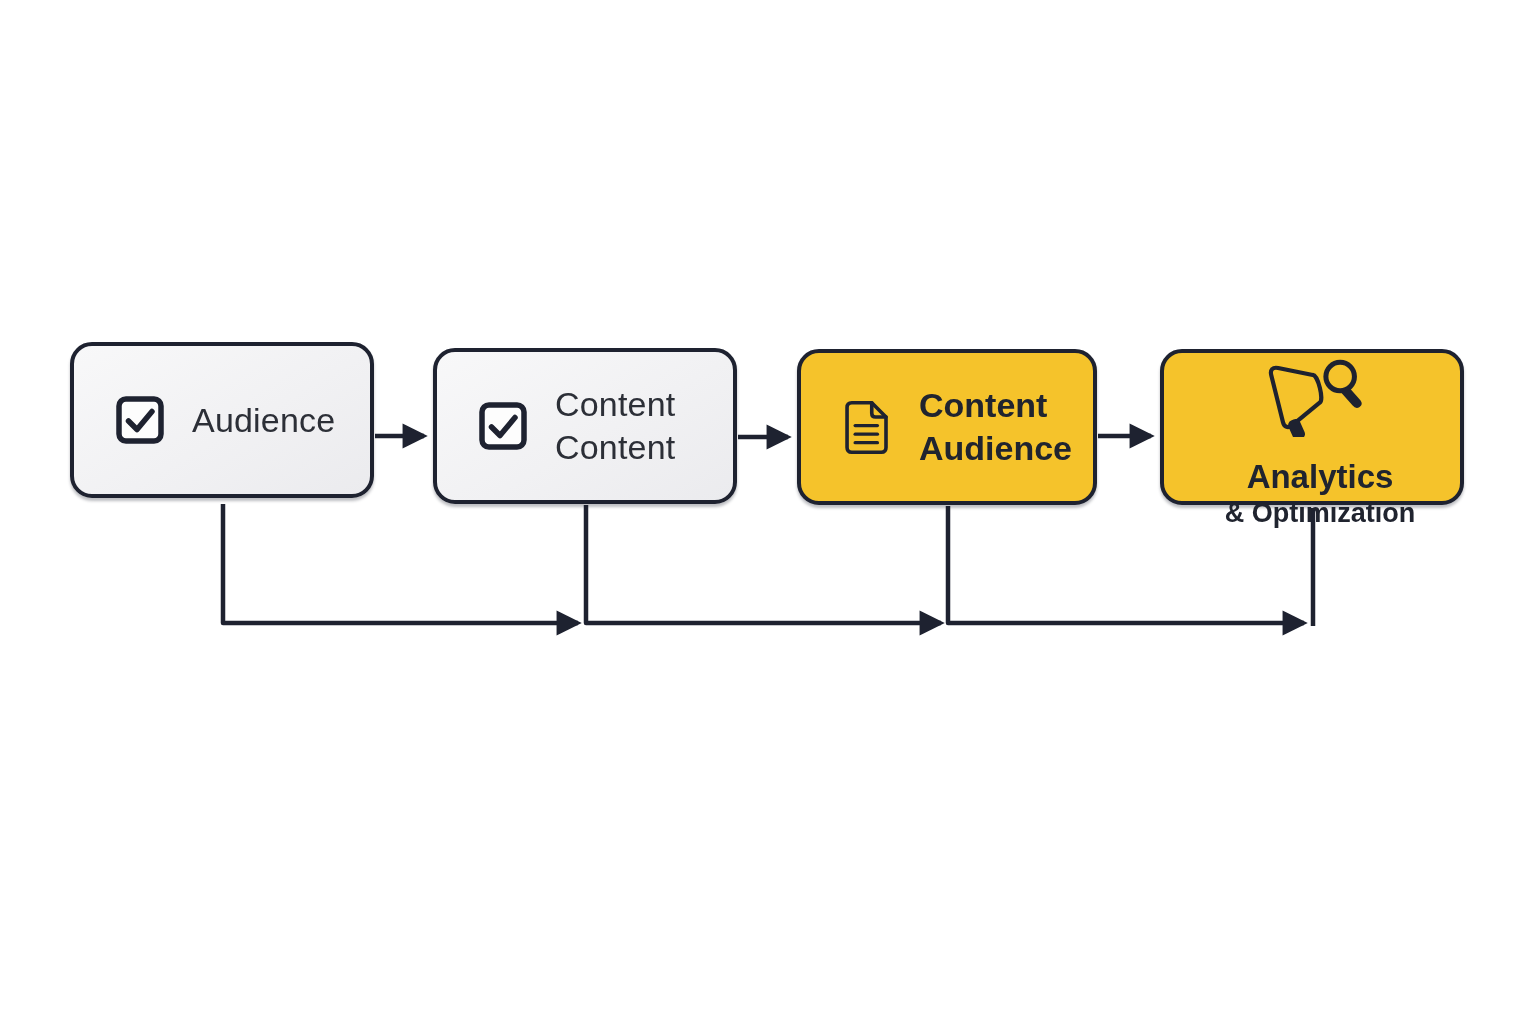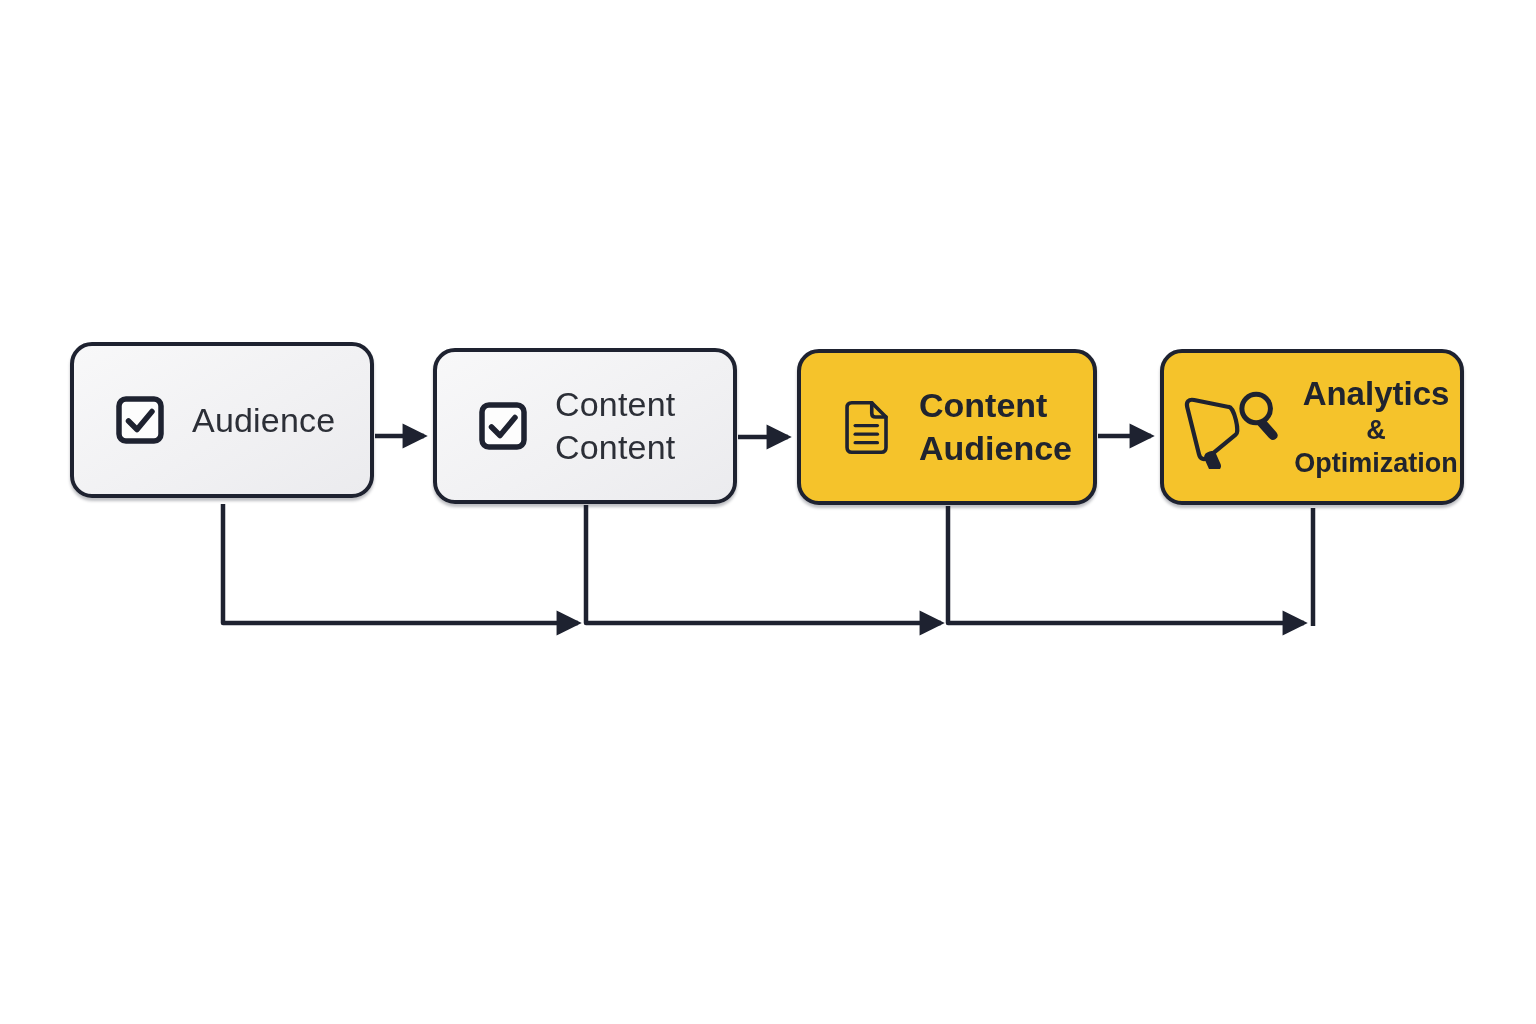--- a/index.html
+++ b/index.html
@@ -50,21 +50,21 @@
     stroke:var(--outline-dark,#1E2230);
     stroke-linecap:round;
     stroke-linejoin:round;
   }
   .ic-fill{fill:var(--outline-dark,#1E2230);stroke:none;}
   .checkbox-face{fill:#fdfdfd;}
 
   .label{display:flex;flex-direction:column;justify-content:center;}
   .node.light .label{color:var(--text-dark,#2C2F37);font-size:34px;line-height:43px;font-weight:400;letter-spacing:.2px;}
   .node.yellow .label{color:#20242F;font-size:34px;line-height:43px;font-weight:700;}
-  .node.analytics{padding-left:16px;gap:0;}
+  .node.analytics{padding-left:16px;gap:20px;flex-direction:column;}
   .node.analytics .label{align-items:center;text-align:center;}
   .node.analytics .line-1{font-size:33px;line-height:40px;}
   .node.analytics .line-2{font-size:27px;line-height:33px;text-align:center;}
 
   #n1{left:70px; top:342px;}
   #n2{left:433px;top:348px;}
   #n3{left:797px;top:349px;width:300px;}
   #n4{left:1160px;top:349px;}
 </style>
 </head>

